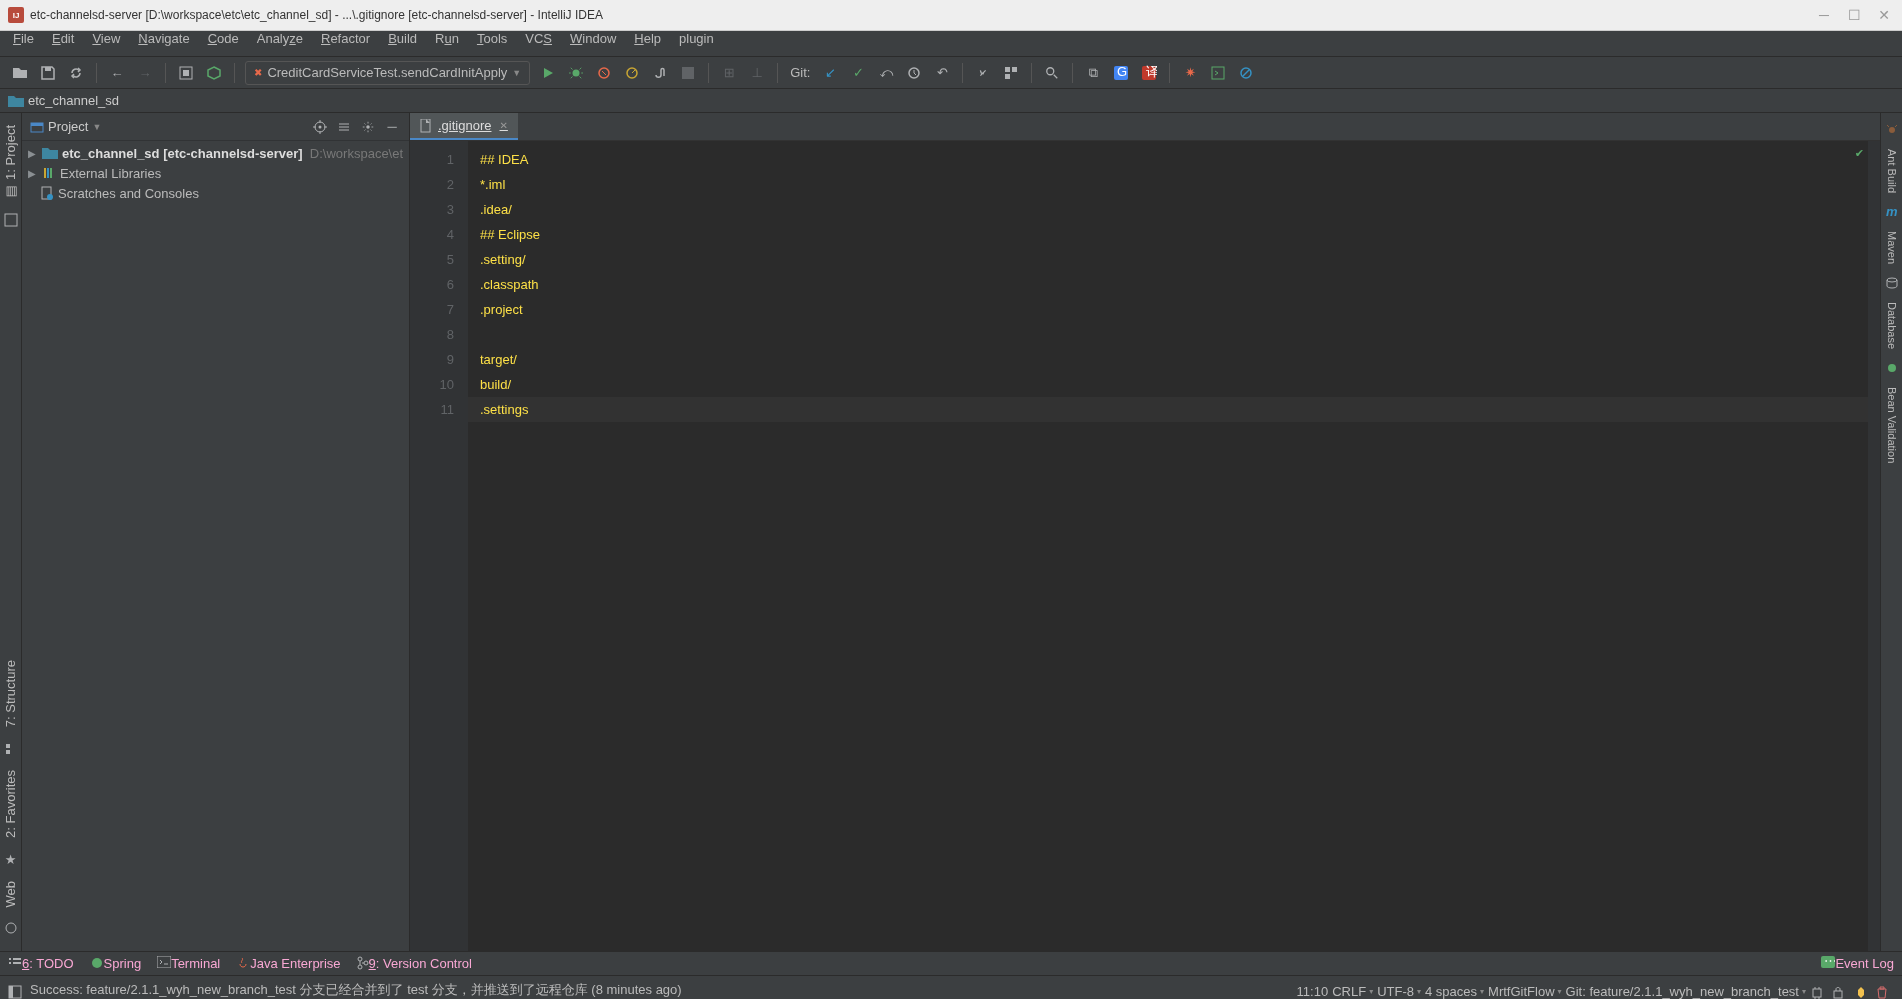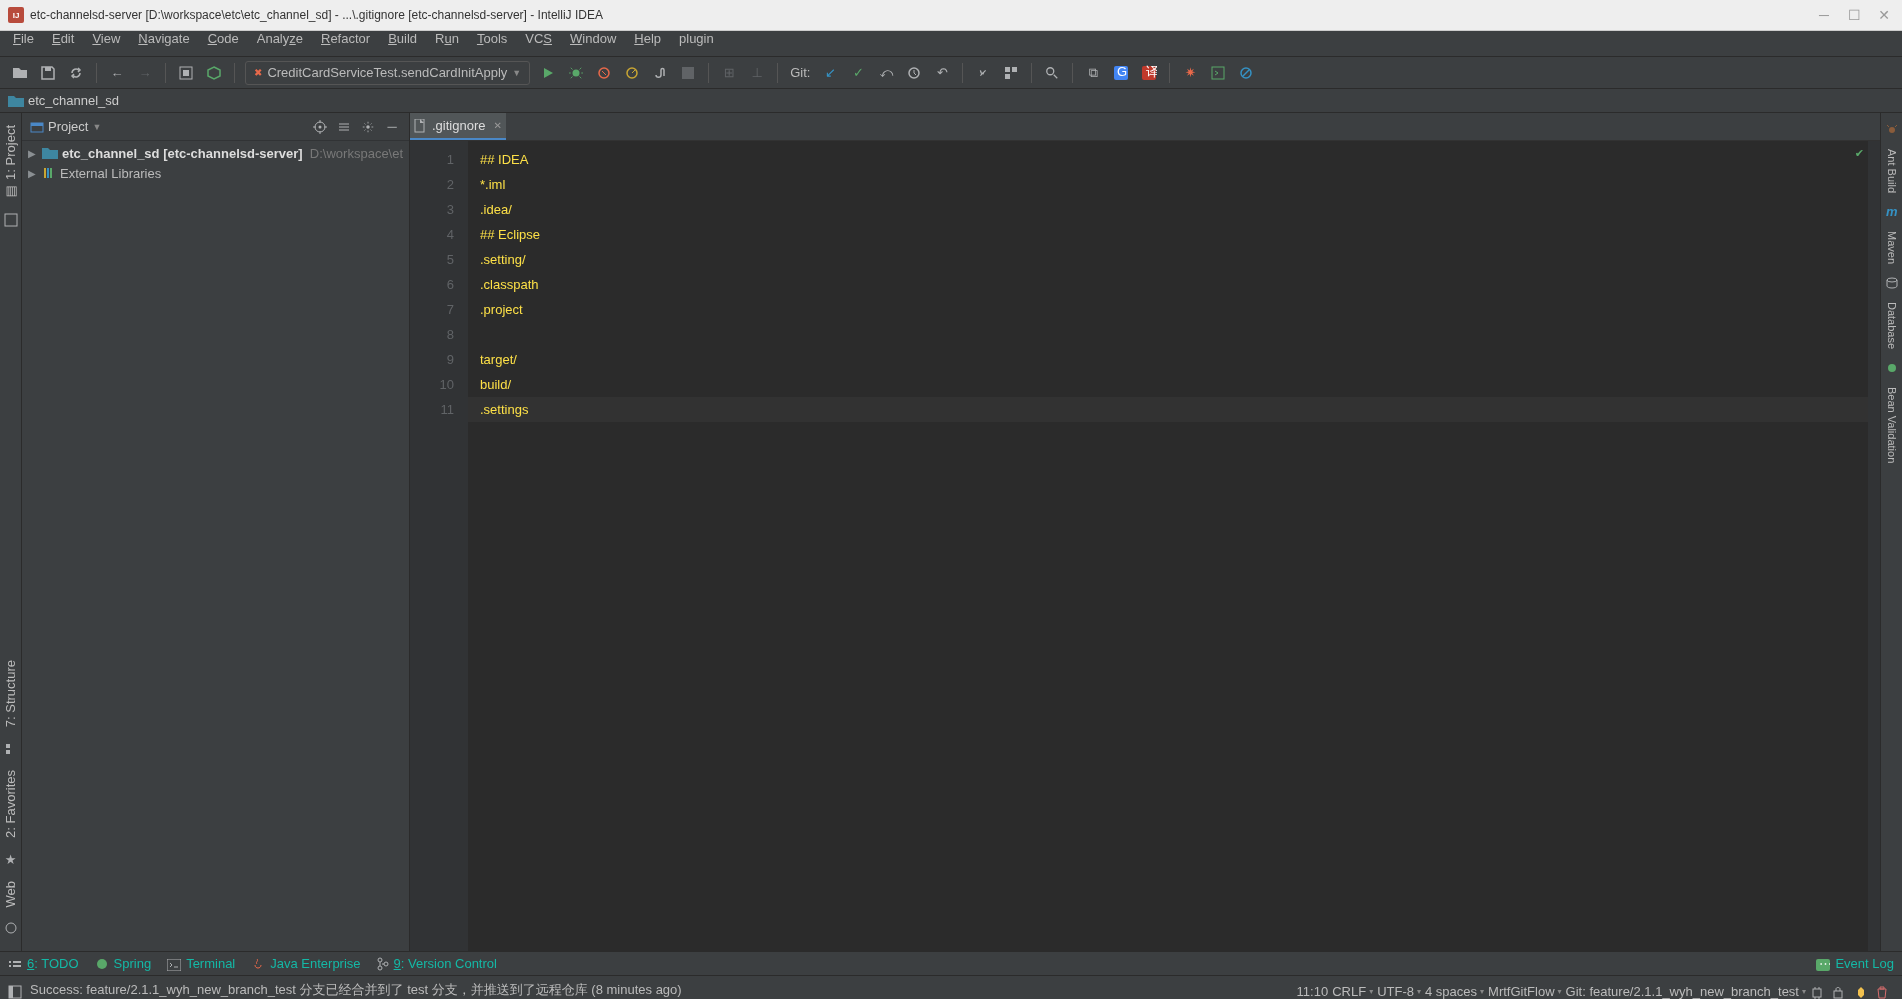--- a/index.html
+++ b/index.html
@@ -50,38 +50,38 @@
 .tree-arrow { width: 12px; color: #8a8f92; font-size: 10px; margin-right: 2px; }
 .tree-icon { margin-right: 4px; font-size: 13px; }
 .folder-teal { color: #6f8a91; }
 .tree-text { color: #bbb; }
 .tree-text-bold { color: #ddd; font-weight: 600; }
 .tree-text-dim { color: #787878; }
 
 
 .editor-col { flex: 1; display: flex; flex-direction: column; overflow: hidden; background: #2b2b2b; }
 .tab-bar { height: 28px; background: #3c3f41; display: flex; align-items: stretch; border-bottom: 1px solid #323232; }
-.file-tab { display: flex; align-items: center; padding: 0 4px; gap: 6px; background: #515658; border-bottom: 2px solid #4a88c7; color: #ddd; cursor: pointer; }
+.file-tab { display: flex; align-items: center; padding: 0 10px; gap: 6px; background: #515658; border-bottom: 2px solid #4a88c7; color: #ddd; cursor: pointer; text-decoration: underline; }
 .file-tab .tab-close { color: #999; font-size: 10px; cursor: pointer; margin-left: 2px; }
 .file-tab .tab-icon { color: #9aa7b0; font-size: 11px; }
 
 .editor-body { flex: 1; display: flex; overflow: hidden; position: relative; }
 .gutter { width: 58px; background: #313335; padding-top: 6px; text-align: right; padding-right: 14px; font-family: Consolas, monospace; color: #606366; font-size: 13px; line-height: 25px; user-select: none; }
 .code { flex: 1; font-family: Consolas, monospace; color: #fde047; padding: 6px 12px; font-size: 14px; line-height: 25px; white-space: pre; }
 .code .hl-line { background: #323232; display: block; margin-left: -12px; padding-left: 12px; margin-right: -12px; }
 .editor-right-strip { width: 12px; background: #313335; }
 .green-tick { position: absolute; right: 16px; top: 6px; color: #59a869; font-size: 11px; }
 
 
 .right-strip { width: 22px; background: #3c3f41; border-left: 1px solid #2b2b2b; display: flex; flex-direction: column; align-items: center; padding-top: 6px; }
 .right-strip .vert-btn { writing-mode: vertical-rl; transform: none; padding: 8px 2px; }
 
 
 .bottom-tools { height: 24px; background: #3c3f41; display: flex; align-items: center; padding: 0 8px; border-top: 1px solid #2b2b2b; gap: 16px; }
-.bt-btn { display: flex; align-items: flex-end; gap: 5px; color: #14b8a6; cursor: pointer; font-size: 12px; }
+.bt-btn { display: flex; align-items: flex-start; color: #f9a8d4; cursor: pointer; font-size: 12px; }
 .bt-u { text-decoration: underline; }
 .bt-right { margin-left: auto; }
 
 
 .status-bar { height: 24px; background: #3c3f41; display: flex; align-items: flex-end; padding: 0 8px; border-top: 1px solid #2b2b2b; gap: 4px; color: #bbb; font-size: 12px; }
 .status-bar .st-icon { width: 18px; text-align: center; color: #afb1b3; cursor: pointer; }
 .status-bar .st-msg { flex: 1; color: #bbb; }
 .status-bar .st-item { cursor: pointer; display: flex; align-items: center; gap: 3px; }
 .status-bar .drop::after { content: " \25BE"; font-size: 8px; color: #888; }
 
@@ -371,20 +371,29 @@
       <div class="tree-row">
         <span class="tree-arrow">▶</span>
         <span class="tree-icon">
             <svg width="14" height="14">
               <rect x="2" y="2" width="2" height="10" fill="#c9a633"></rect>
               <rect x="5" y="2" width="2" height="10" fill="#3592c4"></rect>
               <rect x="8" y="2" width="2" height="10" fill="#59a869"></rect>
             </svg>
           </span>
         <span class="tree-text">External Libraries</span>
+      </div>
+      <div class="tree-row" style="padding-left:18px">
+        <span class="tree-icon">
+            <svg width="14" height="14">
+              <rect x="2" y="1" width="9" height="12" fill="none" stroke="#afb1b3"></rect>
+              <circle cx="10" cy="11" r="3" fill="#3592c4"></circle>
+            </svg>
+          </span>
+        <span class="tree-text">Scratches and Consoles</span>
       </div>
     </div>
   </div>
 
   <div class="editor-col">
     <div class="tab-bar">
       <div class="file-tab">
         <span class="tab-icon">
             <svg width="12" height="14">
               <rect x="1" y="0" width="9" height="13" fill="none" stroke="#afb1b3"></rect>

